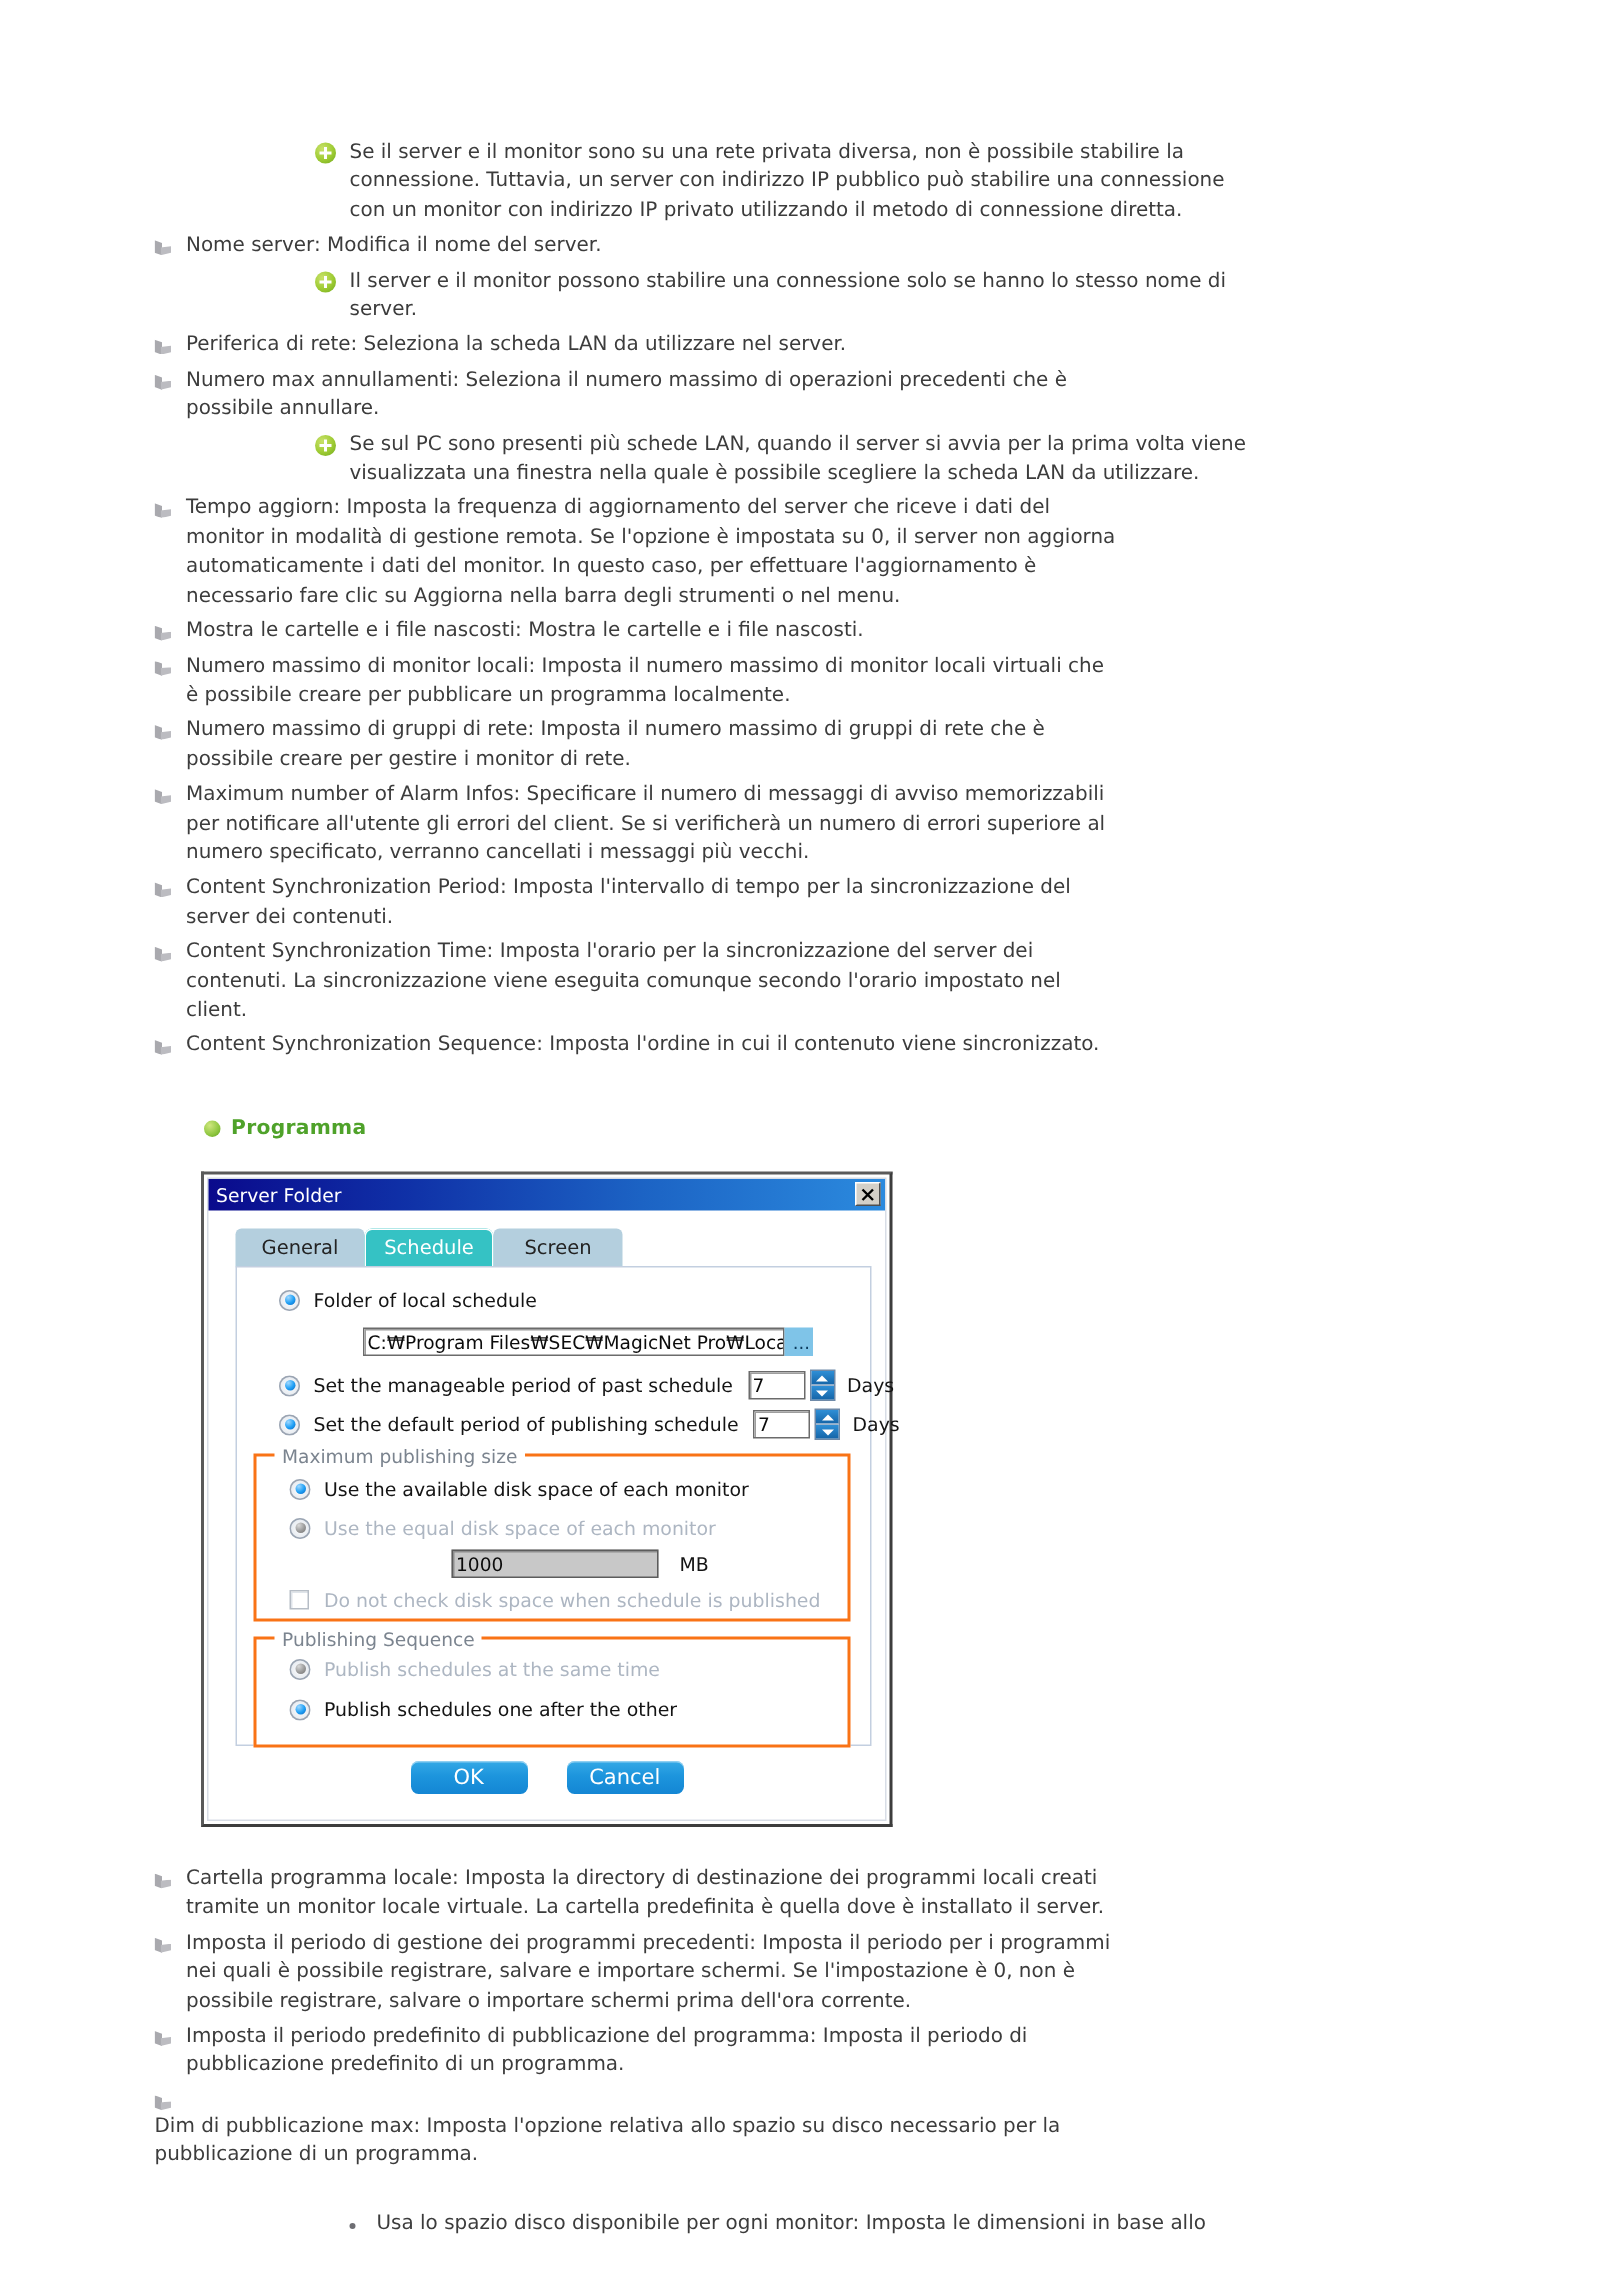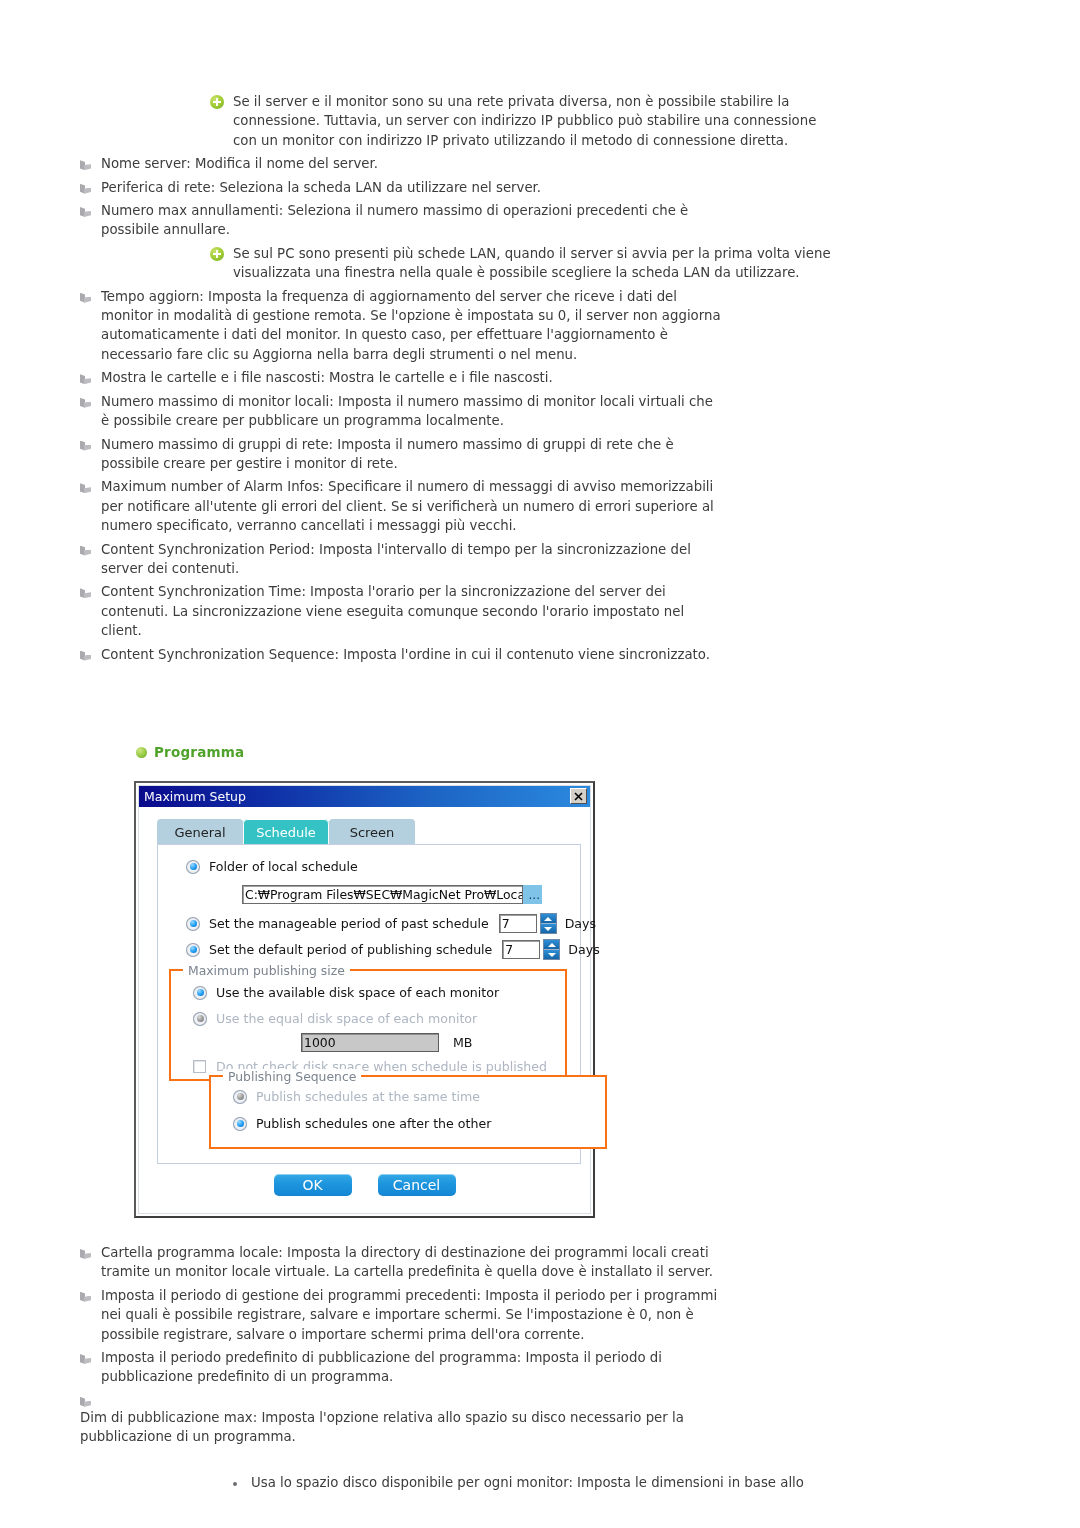--- a/index.html
+++ b/index.html
@@ -10,21 +10,21 @@
     font-family:"DejaVu Sans", sans-serif;
     color:#3a3a3a;
     position:relative;
     overflow:hidden;
   }
 
   
   .doc { position:absolute; left:0; top:0; width:1080px; }
 
   .blk { display:flex; align-items:flex-start; }
-  .blk-l1 { padding-left:80px; }   
+  .blk-l1 { padding-left:103px; }   
   .blk-l2 { padding-left:210px; }   
   .blk-l3 { padding-left:232px; }   
 
   .bullet-flag {
     width:12px; height:12px; flex:0 0 12px;
     margin-top:5px; margin-right:9px;
     position:relative;
   }
   .bullet-flag::before{
     content:""; position:absolute; left:0; top:1px;
@@ -238,20 +238,24 @@
 
 <div class="doc" style="top:92px;" id="top-list">
     <div class="blk blk-l2">
       <span class="bullet-plus"></span>
       <div class="txt txt-narrow">Se il server e il monitor sono su una rete privata diversa, non è possibile stabilire la connessione. Tuttavia, un server con indirizzo IP pubblico può stabilire una connessione con un monitor con indirizzo IP privato utilizzando il metodo di connessione diretta.</div>
     </div>
     <div class="blk blk-l1" style="margin-top: 4px;">
       <span class="bullet-flag"></span>
       <div class="txt">Nome server: Modifica il nome del server.</div>
     </div>
+    <div class="blk blk-l2" style="margin-top: 4px;">
+      <span class="bullet-plus"></span>
+      <div class="txt txt-narrow">Il server e il monitor possono stabilire una connessione solo se hanno lo stesso nome di server.</div>
+    </div>
     <div class="blk blk-l1" style="margin-top: 4px;">
       <span class="bullet-flag"></span>
       <div class="txt">Periferica di rete: Seleziona la scheda LAN da utilizzare nel server.</div>
     </div>
     <div class="blk blk-l1" style="margin-top: 4px;">
       <span class="bullet-flag"></span>
       <div class="txt">Numero max annullamenti: Seleziona il numero massimo di operazioni precedenti che è possibile annullare.</div>
     </div>
     <div class="blk blk-l2" style="margin-top: 4px;">
       <span class="bullet-plus"></span>
@@ -293,21 +297,21 @@
 
 <div class="section-head">
   <span class="dot"></span>
   <span class="lbl">Programma</span>
 </div>
 
 <div class="dialog">
   <div class="dialog-inner">
 
     <div class="titlebar">
-      <span class="title">Maximum Setup</span>
+      <span class="title">Server Folder</span>
       <div class="close-btn">
         <svg width="9" height="9" viewBox="0 0 9 9" aria-hidden="true">
           <path d="M1 1 L8 8 M8 1 L1 8" stroke="#000" stroke-width="1.6" fill="none"></path>
         </svg>
       </div>
     </div>
 
     <div class="tabstrip">
       <div class="tab">
         <span>General</span>
@@ -389,21 +393,21 @@
           </div>
           <span class="lab" style="margin-left:14px;">MB</span>
         </div>
 
         <div class="row" style="left:22px; top:88px;">
           <span class="checkbox disabled"></span>
           <span class="lab dis">Do not check disk space when schedule is published</span>
         </div>
       </div>
 
-      <div class="group" style="left:11px; top:230px; width:398px; height:74px;margin-left:40px;">
+      <div class="group" style="left:11px; top:246px; width:398px; height:74px;">
         <span class="gl">Publishing Sequence</span>
 
         <div class="row" style="left:22px; top:12px;">
           <span class="radio disabled"></span>
           <span class="lab dis">Publish schedules at the same time</span>
         </div>
 
         <div class="row" style="left:22px; top:39px;">
           <span class="radio"></span>
           <span class="lab">Publish schedules one after the other</span>

